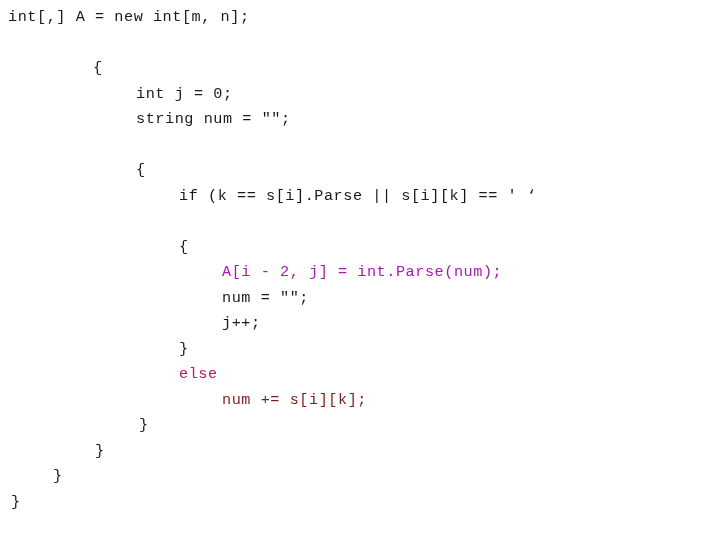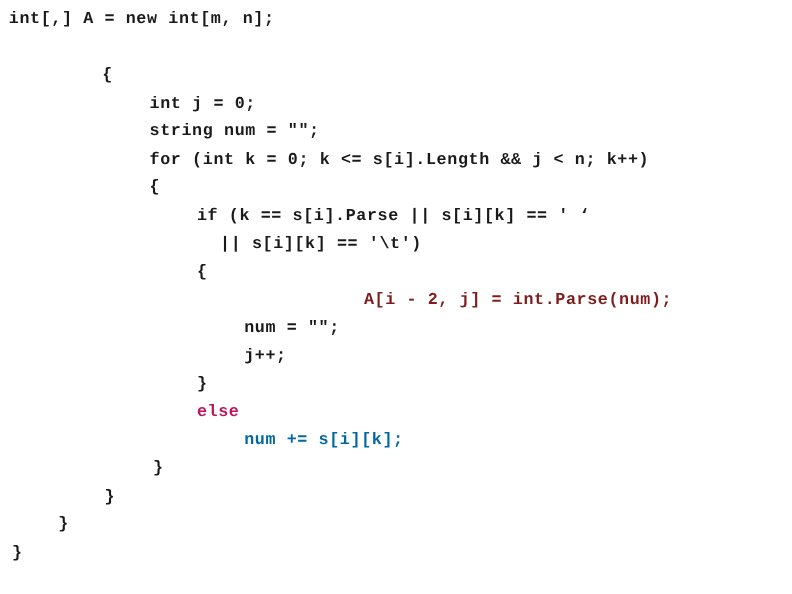--- a/index.html
+++ b/index.html
@@ -14,21 +14,20 @@
     font-family: "Liberation Mono", "DejaVu Sans Mono", monospace;
     overflow: hidden;
   }
   #code-listing {
     position: relative;
     width: 589px;
     height: 540px;
     background: #ffffff;
     padding: 4px;
     box-sizing: border-box;
-    font-weight: bold;
   }
   .code-line {
     position: absolute;
     left: 0;
     width: 720px;
     height: 25.5px;
     line-height: 25.5px;
     font-size: 15.2px;
     letter-spacing: 0.55px;
     color: #1a1a1a;
@@ -45,28 +44,26 @@
   }
 </style>
 </head>
 <body>
 
 <div id="code-listing" style="background: rgb(255, 255, 255);">
     <div class="code-line" style="top: 5px; color: rgb(26, 26, 26);"><span class="indent" style="width: 8px;"></span><span class="code-text">int[,] A = new int[m, n];</span></div>
     <div class="code-line" style="top: 56px; color: rgb(26, 26, 26);"><span class="indent" style="width: 93px;"></span><span class="code-text">{</span></div>
     <div class="code-line" style="top: 82px; color: rgb(26, 26, 26);"><span class="indent" style="width: 136px;"></span><span class="code-text">int j = 0;</span></div>
     <div class="code-line" style="top: 107px; color: rgb(26, 26, 26);"><span class="indent" style="width: 136px;"></span><span class="code-text">string num = "";</span></div>
-    <div class="code-line" style="top: 133px; color: rgb(26, 26, 26);"><span class="indent" style="width: 136px;"></span><span class="code-text">for (int k = 0; k &lt;= s[i].Length &amp;&amp; j &lt; n; k++)</span></div>
     <div class="code-line" style="top: 158px; color: rgb(26, 26, 26);"><span class="indent" style="width: 136px;"></span><span class="code-text">{</span></div>
     <div class="code-line" style="top: 184px; color: rgb(26, 26, 26);"><span class="indent" style="width: 179px;"></span><span class="code-text">if (k == s[i].Parse || s[i][k] == ' ‘</span></div>
-    <div class="code-line" style="top: 209px; color: rgb(26, 26, 26);"><span class="indent" style="width: 200px;"></span><span class="code-text">|| s[i][k] == '\t')</span></div>
     <div class="code-line" style="top: 235px; color: rgb(26, 26, 26);"><span class="indent" style="width: 179px;"></span><span class="code-text">{</span></div>
-    <div class="code-line" style="top: 260px; color: #7f1d1d; text-align: center;"><span class="indent" style="width: 222px;"></span><span class="code-text">A[i - 2, j] = int.Parse(num);</span></div>
+    <div class="code-line" style="top: 260px; color: #a21caf;"><span class="indent" style="width: 222px;"></span><span class="code-text">A[i - 2, j] = int.Parse(num);</span></div>
     <div class="code-line" style="top: 286px; color: rgb(26, 26, 26);"><span class="indent" style="width: 222px;"></span><span class="code-text">num = "";</span></div>
     <div class="code-line" style="top: 311px; color: rgb(26, 26, 26);"><span class="indent" style="width: 222px;"></span><span class="code-text">j++;</span></div>
     <div class="code-line" style="top: 337px; color: rgb(26, 26, 26);"><span class="indent" style="width: 179px;"></span><span class="code-text">}</span></div>
     <div class="code-line" style="top: 362px; color: #be185d;"><span class="indent" style="width: 179px;"></span><span class="code-text">else</span></div>
-    <div class="code-line" style="top: 388px; color: #0369a1;"><span class="indent" style="width: 222px;"></span><span class="code-text">num += s[i][k];</span></div>
+    <div class="code-line" style="top: 388px; color: #7f1d1d;"><span class="indent" style="width: 222px;"></span><span class="code-text">num += s[i][k];</span></div>
     <div class="code-line" style="top: 413px; color: rgb(26, 26, 26);"><span class="indent" style="width: 139px;"></span><span class="code-text">}</span></div>
     <div class="code-line" style="top: 439px; color: rgb(26, 26, 26);"><span class="indent" style="width: 95px;"></span><span class="code-text">}</span></div>
     <div class="code-line" style="top: 464px; color: rgb(26, 26, 26);"><span class="indent" style="width: 53px;"></span><span class="code-text">}</span></div>
     <div class="code-line" style="top: 490px; color: rgb(26, 26, 26);"><span class="indent" style="width: 11px;"></span><span class="code-text">}</span></div>
   </div>
 
 </body></html>

